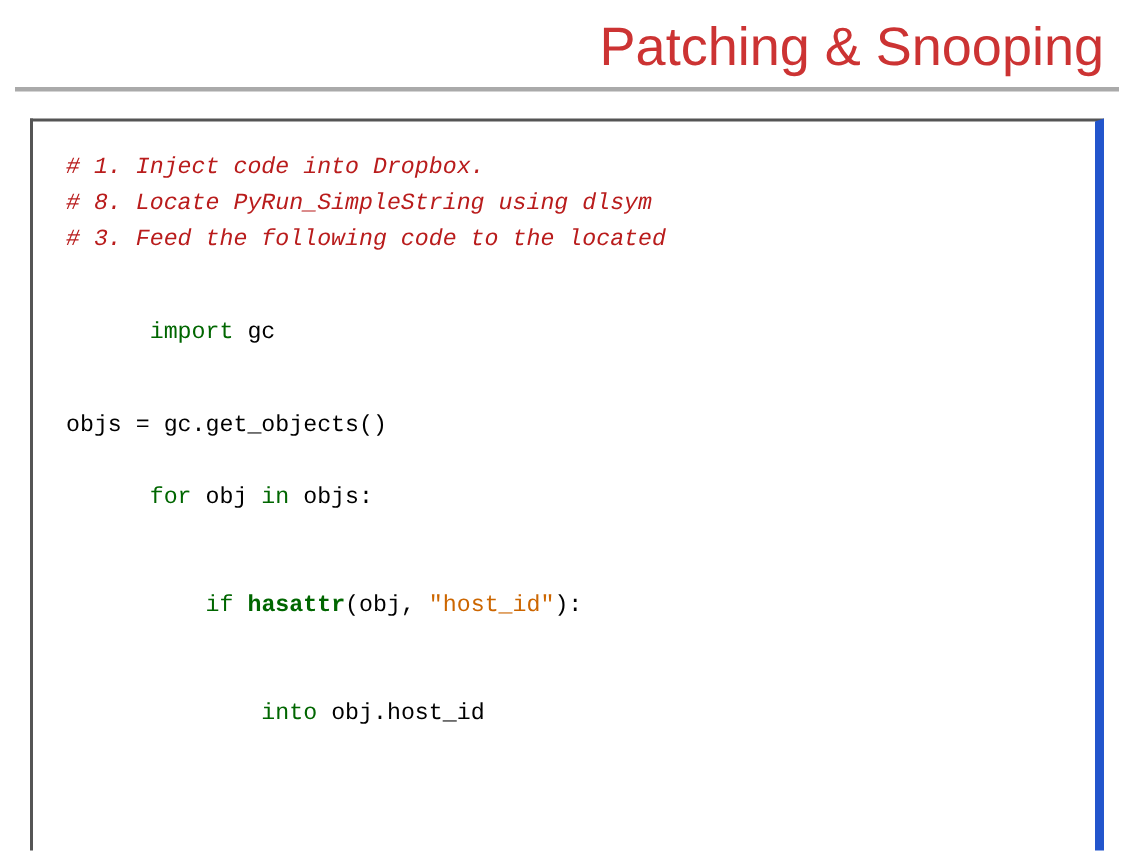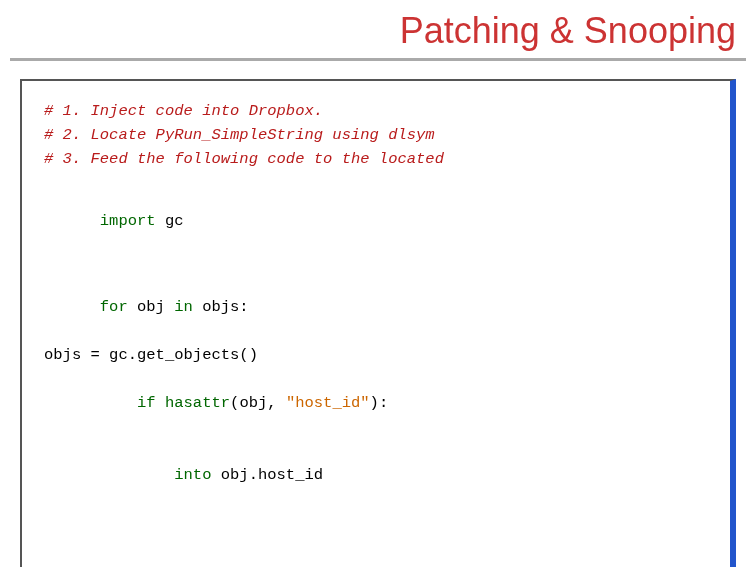--- a/index.html
+++ b/index.html
@@ -63,55 +63,55 @@
 
     .code-line {
       white-space: pre;
     }
 
     
     .c-comment { color: #b91c1c; font-style: italic; }
     .c-keyword { color: #006600; font-weight: normal; }
     .c-string { color: #cc6600; }
     .c-plain { color: #000000; }
-    .c-builtin { color: #006600; font-weight: normal; margin-top: 36px; }
+    .c-builtin { color: #006600; font-weight: bold; margin-top: 36px; }
 
     .code-spacer {
       height: 14px;
     }
   </style>
 </head>
 <body>
 
 <div class="header">
   <h1 class="slide-title">Patching &amp; Snooping</h1>
 </div>
 
 <div class="header-rule"></div>
 
 <div class="content">
   <div class="code-box">
 
     <div class="code-line c-comment"># 1. Inject code into Dropbox.</div>
-    <div class="code-line c-comment"># 2. Locate PyRun_SimpleString using dlsym</div>
+    <div class="code-line c-comment"># 8. Locate PyRun_SimpleString using dlsym</div>
     <div class="code-line c-comment"># 3. Feed the following code to the located</div>
 
     <div class="code-spacer"></div>
 
     <div class="code-line">
       <span class="c-keyword">import</span><span class="c-plain"> gc</span>
     </div>
 
     <div class="code-spacer"></div>
 
+    <div class="code-line c-plain">objs = gc.get_objects()</div>
+
     <div class="code-line">
       <span class="c-keyword">for</span><span class="c-plain"> obj </span><span class="c-keyword">in</span><span class="c-plain"> objs:</span>
     </div>
-
-    <div class="code-line c-plain">objs = gc.get_objects()</div>
 
     <div class="code-line">
       <span class="c-plain">    </span><span class="c-keyword">if</span><span class="c-plain"> </span><span class="c-builtin">hasattr</span><span class="c-plain">(obj, </span><span class="c-string">"host_id"</span><span class="c-plain">):</span>
     </div>
 
     <div class="code-line">
       <span class="c-plain">        </span><span class="c-keyword">into</span><span class="c-plain"> obj.host_id</span>
     </div>
 
     <div class="code-line">

